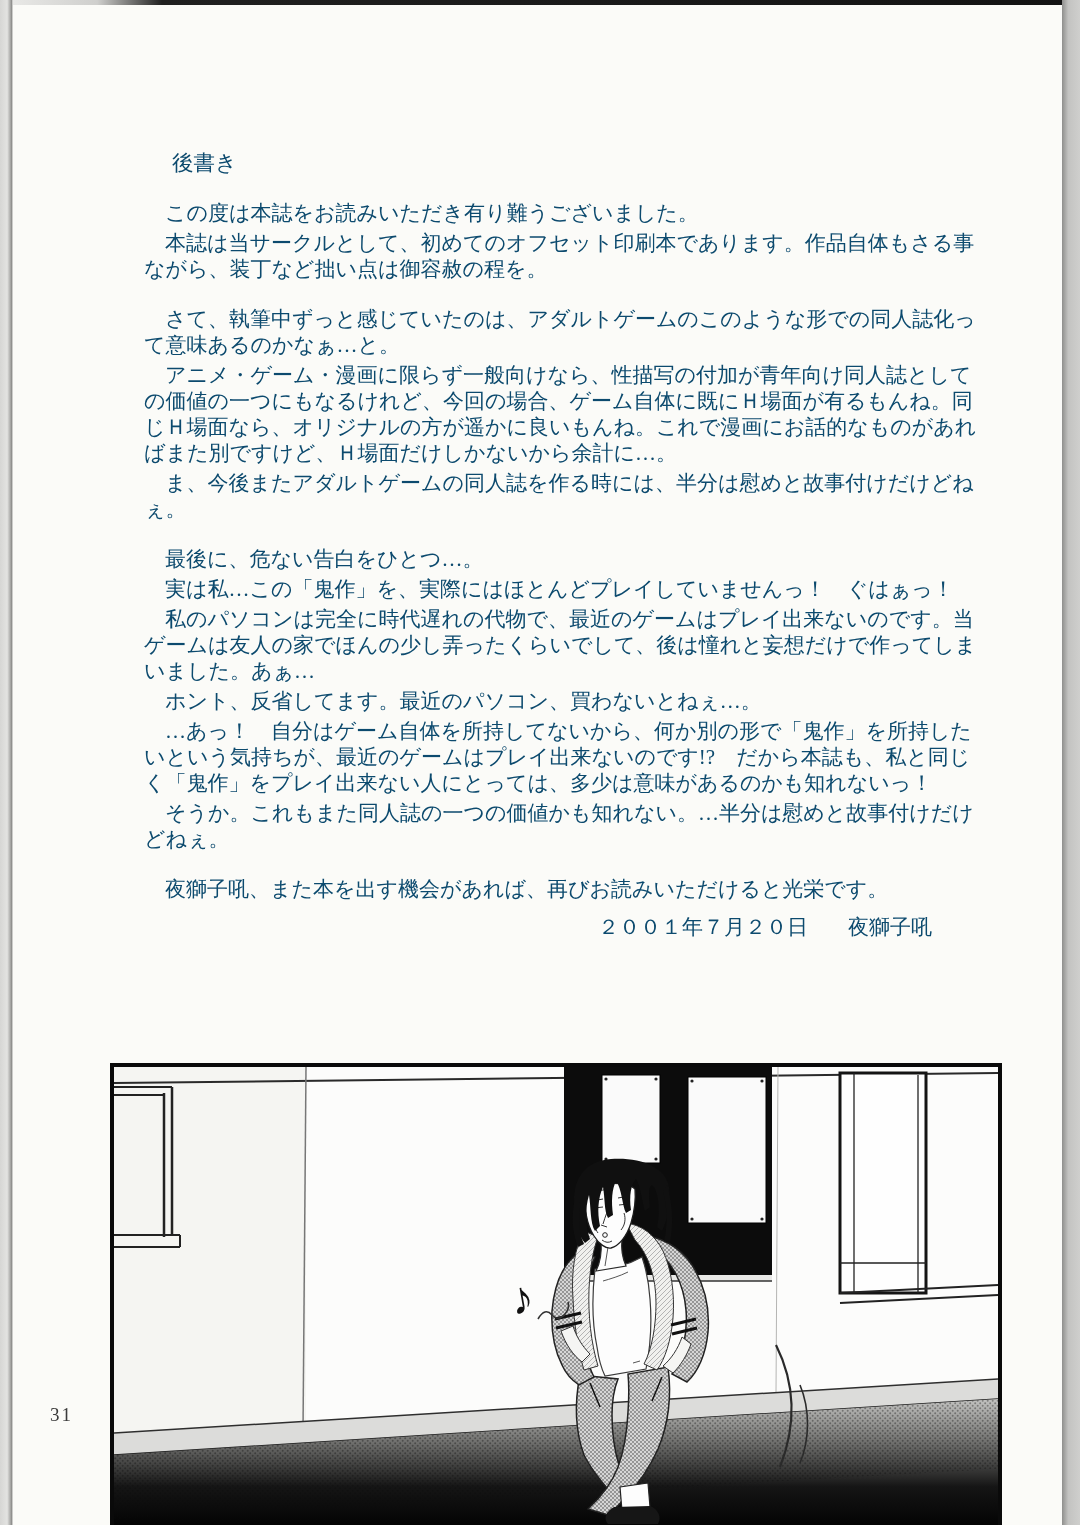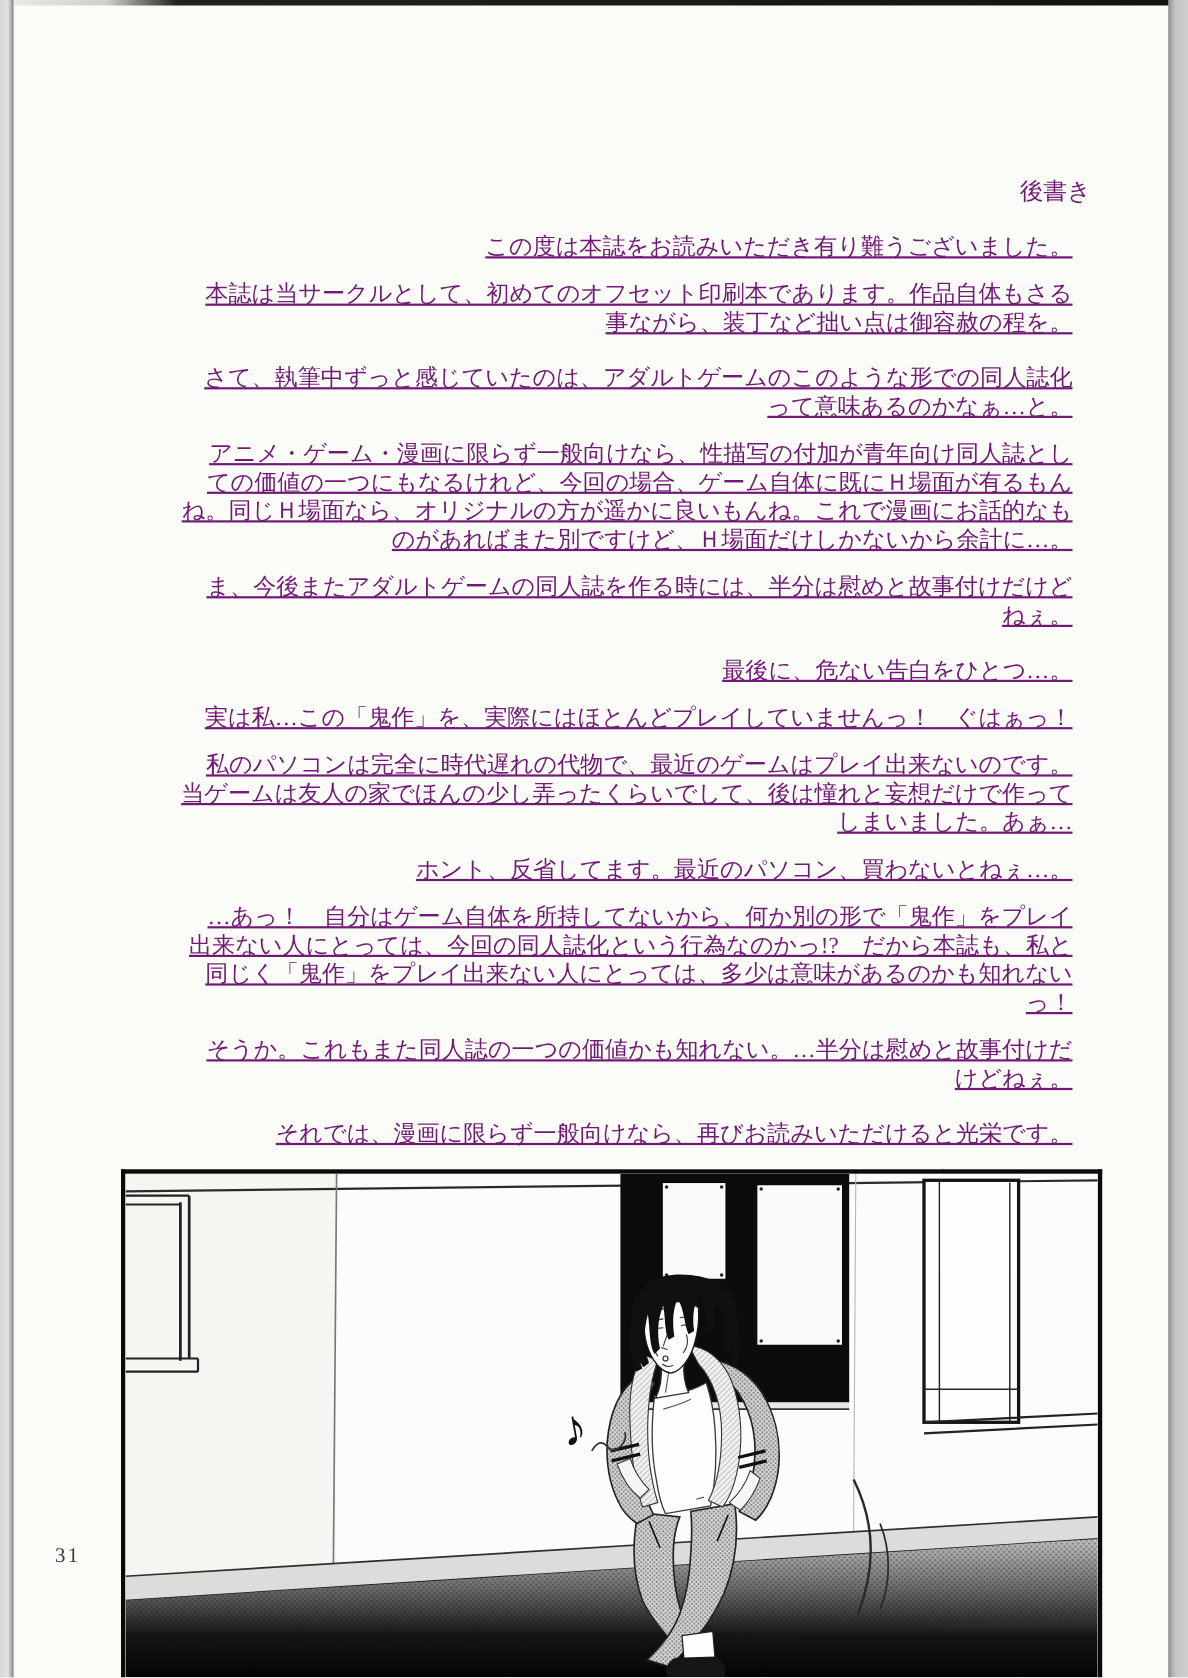--- a/index.html
+++ b/index.html
@@ -11,28 +11,28 @@
   
   .edge-top{position:absolute;left:0;top:0;width:1080px;height:5px;
     background:linear-gradient(90deg,#ececea 0%,#cfcfcd 9%,#202020 15%,#131313 100%);}
   .edge-left{position:absolute;left:0;top:0;width:13px;height:1525px;
     background:linear-gradient(90deg,#d6d6d4 0%,#e3e3e1 55%,#a9a9a7 80%,#8c8c8a 90%,#f4f4f2 100%);}
   .edge-right{position:absolute;right:0;top:0;width:18px;height:1525px;
     background:linear-gradient(90deg,#8f8f8d 0%,#c3c3c1 35%,#cfcfcd 100%);}
 
   
   .content{
-    position:absolute;left:140px;top:161px;width:852px;
-    color:#701a75;font-size:21px;line-height:26px;text-align:right;
+    position:absolute;left:140px;top:150px;width:852px;
+    color:#0c4a6e;font-size:21px;line-height:26px;
   }
   .aw-title{
     font-size:21.5px;font-weight:normal;margin:0 0 0 32px;line-height:26px;
   }
   .block{margin-top:24px;}
-  .block p{margin:17px;text-indent:1em;letter-spacing:0;text-decoration:underline;}
+  .block p{margin:4px;text-indent:1em;letter-spacing:0;}
   .dateline{
     margin-top:12px;padding-left:458px;display:flex;gap:40px;white-space:nowrap;
   }
 
   
   .pageno{
     position:absolute;left:50px;top:1404px;font-size:19px;color:#3b3b3b;
     letter-spacing:2px;
   }
 
@@ -63,26 +63,26 @@
     <p>さて、執筆中ずっと感じていたのは、アダルトゲームのこのような形での同人誌化って意味あるのかなぁ…と。</p>
     <p>アニメ・ゲーム・漫画に限らず一般向けなら、性描写の付加が青年向け同人誌としての価値の一つにもなるけれど、今回の場合、ゲーム自体に既にＨ場面が有るもんね。同じＨ場面なら、オリジナルの方が遥かに良いもんね。これで漫画にお話的なものがあればまた別ですけど、Ｈ場面だけしかないから余計に…。</p>
     <p>ま、今後またアダルトゲームの同人誌を作る時には、半分は慰めと故事付けだけどねぇ。</p>
   </div>
 
   <div class="block">
     <p>最後に、危ない告白をひとつ…。</p>
     <p>実は私…この「鬼作」を、実際にはほとんどプレイしていませんっ！　ぐはぁっ！</p>
     <p>私のパソコンは完全に時代遅れの代物で、最近のゲームはプレイ出来ないのです。当ゲームは友人の家でほんの少し弄ったくらいでして、後は憧れと妄想だけで作ってしまいました。あぁ…</p>
     <p>ホント、反省してます。最近のパソコン、買わないとねぇ…。</p>
-    <p>…あっ！　自分はゲーム自体を所持してないから、何か別の形で「鬼作」をプレイ出来ない人にとっては、今回の同人誌化という行為なのかっ!?　だから本誌も、私と同じく「鬼作」をプレイ出来ない人にとっては、多少は意味があるのかも知れないっ！</p>
+    <p>…あっ！　自分はゲーム自体を所持してないから、何か別の形で「鬼作」を所持したいという気持ちが、最近のゲームはプレイ出来ないのです!?　だから本誌も、私と同じく「鬼作」をプレイ出来ない人にとっては、多少は意味があるのかも知れないっ！</p>
     <p>そうか。これもまた同人誌の一つの価値かも知れない。…半分は慰めと故事付けだけどねぇ。</p>
   </div>
 
   <div class="block">
-    <p>それでは、漫画に限らず一般向けなら、再びお読みいただけると光栄です。</p>
+    <p>夜獅子吼、また本を出す機会があれば、再びお読みいただけると光栄です。</p>
   </div>
 
   <div class="dateline">
     <span>２００１年７月２０日</span>
     <span>夜獅子吼</span>
   </div>
 </div>
 
 <div class="pageno">31</div>
 

